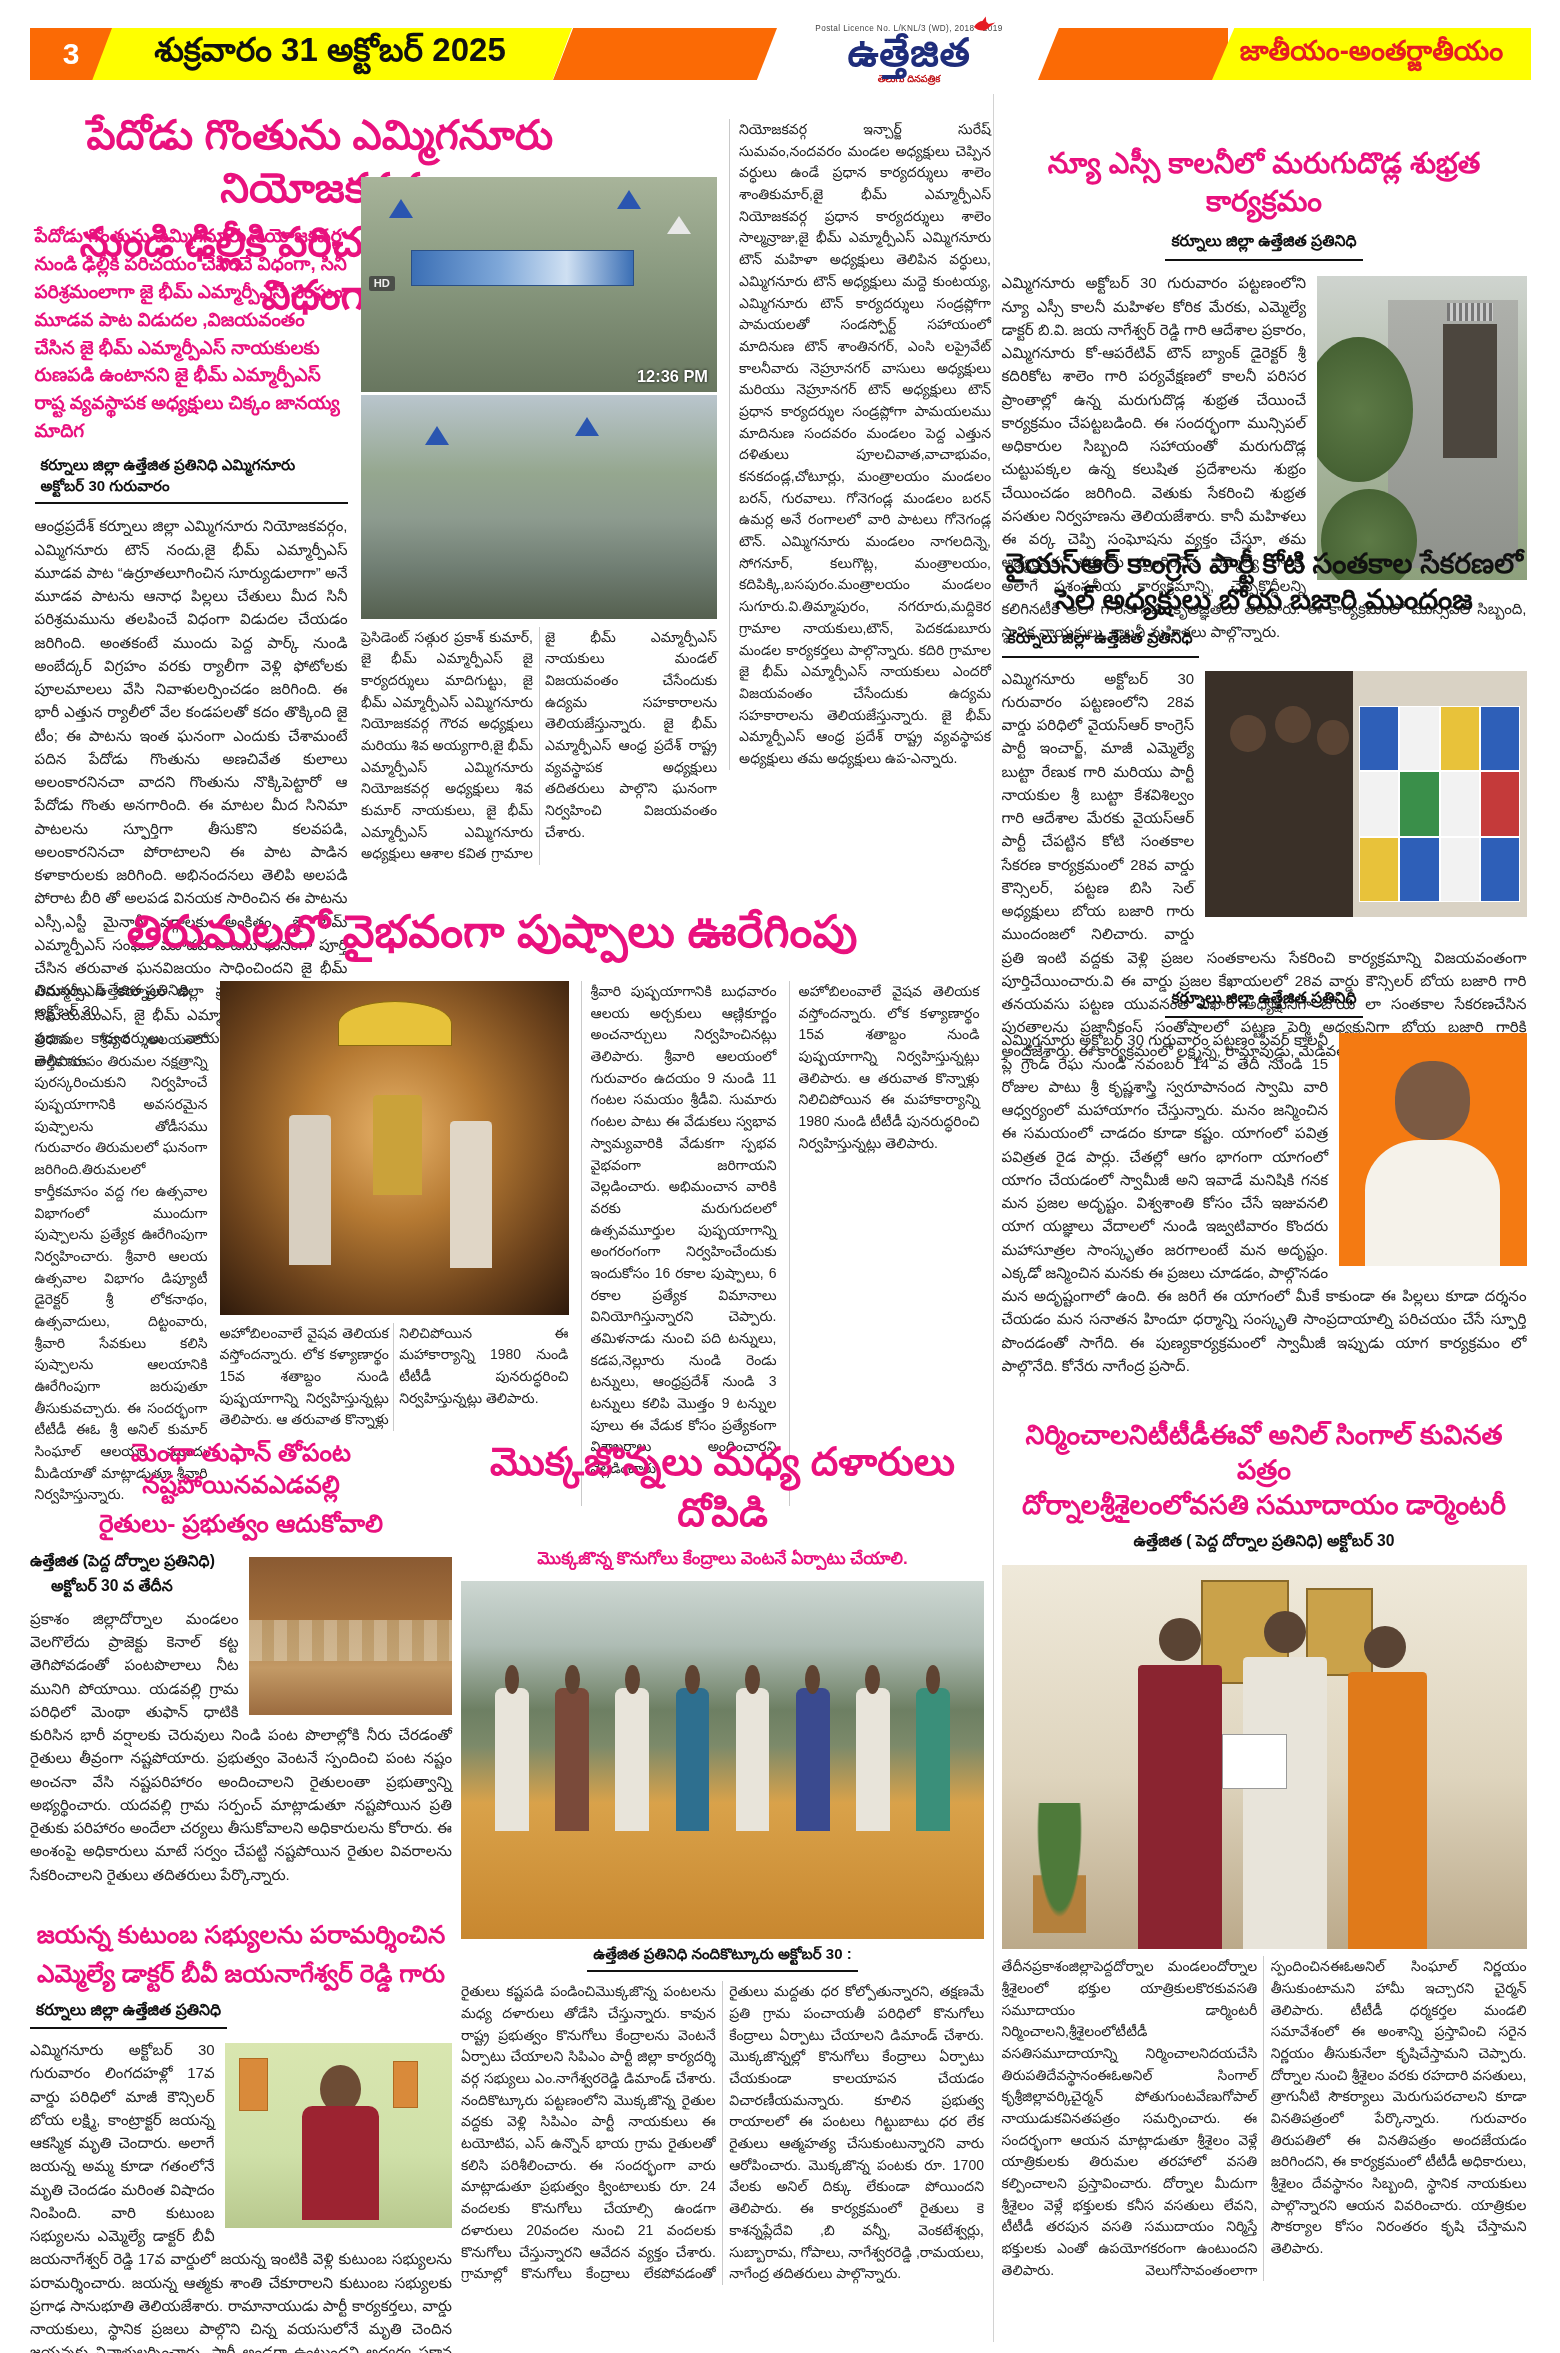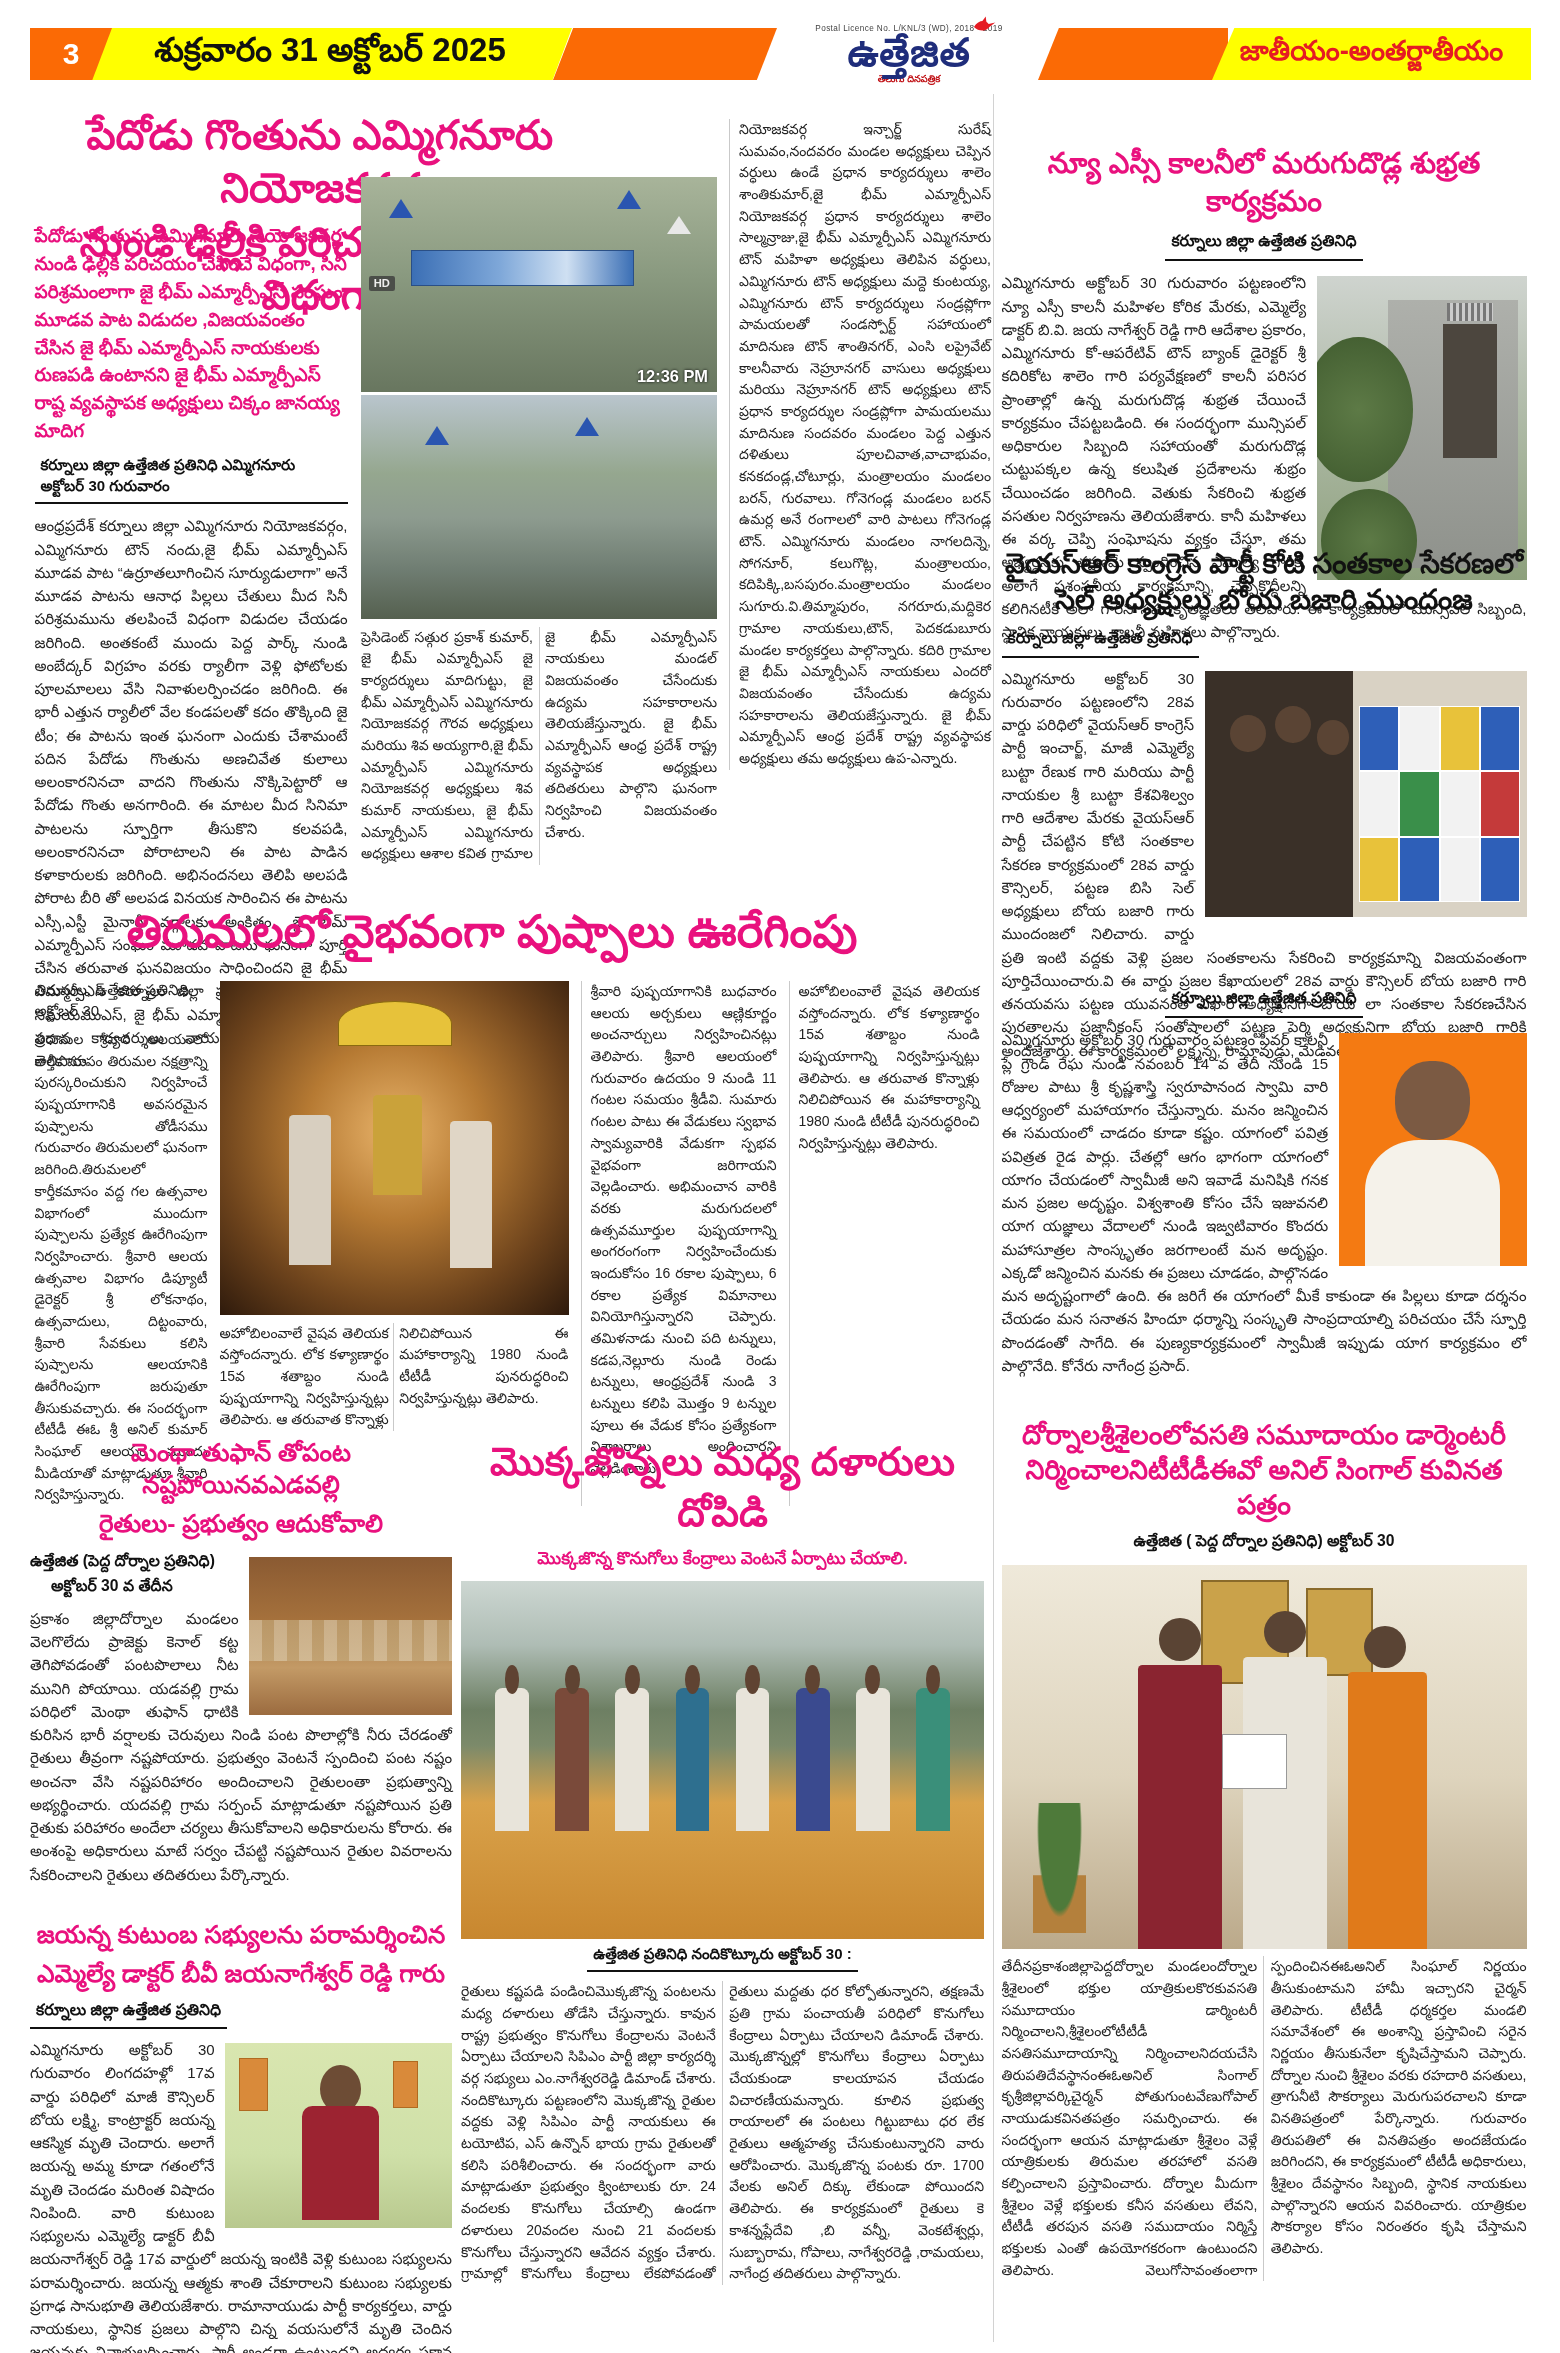--- a/index.html
+++ b/index.html
@@ -243,22 +243,22 @@
       <div class="photo ph-swami floatph">
         <div class="swami-head"></div>
         <div class="swami-body"></div>
       </div>
       <div class="bodytxt">ఎమ్మిగనూరు అక్టోబర్ 30 గురువారం పట్టణం పీవర్ కాలనీ ప్లే గ్రౌండ్ రేఘ నుండి నవంబర్ 14 వ తేదీ నుండి 15 రోజుల పాటు శ్రీ కృష్ణశాస్త్రి స్వరూపానంద స్వామి వారి ఆధ్వర్యంలో మహాయాగం చేస్తున్నారు. మనం జన్మించిన ఈ సమయంలో చాడదం కూడా కష్టం. యాగంలో పవిత్ర పవిత్రత రైడ పార్లు. చేతల్లో ఆగం భాగంగా యాగంలో యాగం చేయడంలో స్వామీజీ అని ఇవాడే మనిషికి గనక మన ప్రజల అదృష్టం. విశ్వశాంతి కోసం చేసే ఇజువనలి యాగ యజ్ఞాలు వేదాలలో నుండి ఇఙ్వటివారం కొందరు మహాసూత్రల సాంస్కృతం జరగాలంటే మన అదృష్టం. ఎక్కడో జన్మించిన మనకు ఈ ప్రజలు చూడడం, పాల్గొనడం మన అదృష్టంగాలో ఉంది. ఈ జరిగే ఈ యాగంలో మీకే కాకుండా ఈ పిల్లలు కూడా దర్శనం చేయడం మన సనాతన హిందూ ధర్మాన్ని సంస్కృతి సాంప్రదాయాల్ని పరిచయం చేసే స్ఫూర్తి పొందడంతో సాగేది. ఈ పుణ్యకార్యక్రమంలో స్వామీజీ ఇప్పుడు యాగ కార్యక్రమం లో పాల్గొనేది. కోనేరు నాగేంద్ర ప్రసాద్.</div>
     </div>
   </div>
 
   <div class="rail-art" style="top:1316px;">
     <div class="hl pink dorm-h">
+      <div>నిర్మించాలనిటీటీడీఈవో అనిల్ సింగాల్ కువినత పత్రం</div>
       <div>దోర్నాలశ్రీశైలంలోవసతి సమూదాయం డార్మెంటరీ</div>
-      <div>నిర్మించాలనిటీటీడీఈవో అనిల్ సింగాల్ కువినత పత్రం</div>
     </div>
     <div class="center" style="margin-top:9px;">
       <span class="byline">ఉత్తేజిత ( పెద్ద దోర్నాల ప్రతినిధి) అక్టోబర్ 30</span>
     </div>
     <div class="photo ph-dorm">
       <div class="dorm-frame" style="left:38%;top:4%;width:16%;height:26%;"></div>
       <div class="dorm-frame" style="left:58%;top:6%;width:12%;height:22%;"></div>
       <div class="dorm-plant"></div>
       <div class="fig" style="left:26%;top:26%;width:16%;height:74%;background:#8a2430;"></div>
       <div class="fig" style="left:46%;top:24%;width:16%;height:76%;background:#e8e4da;"></div>

